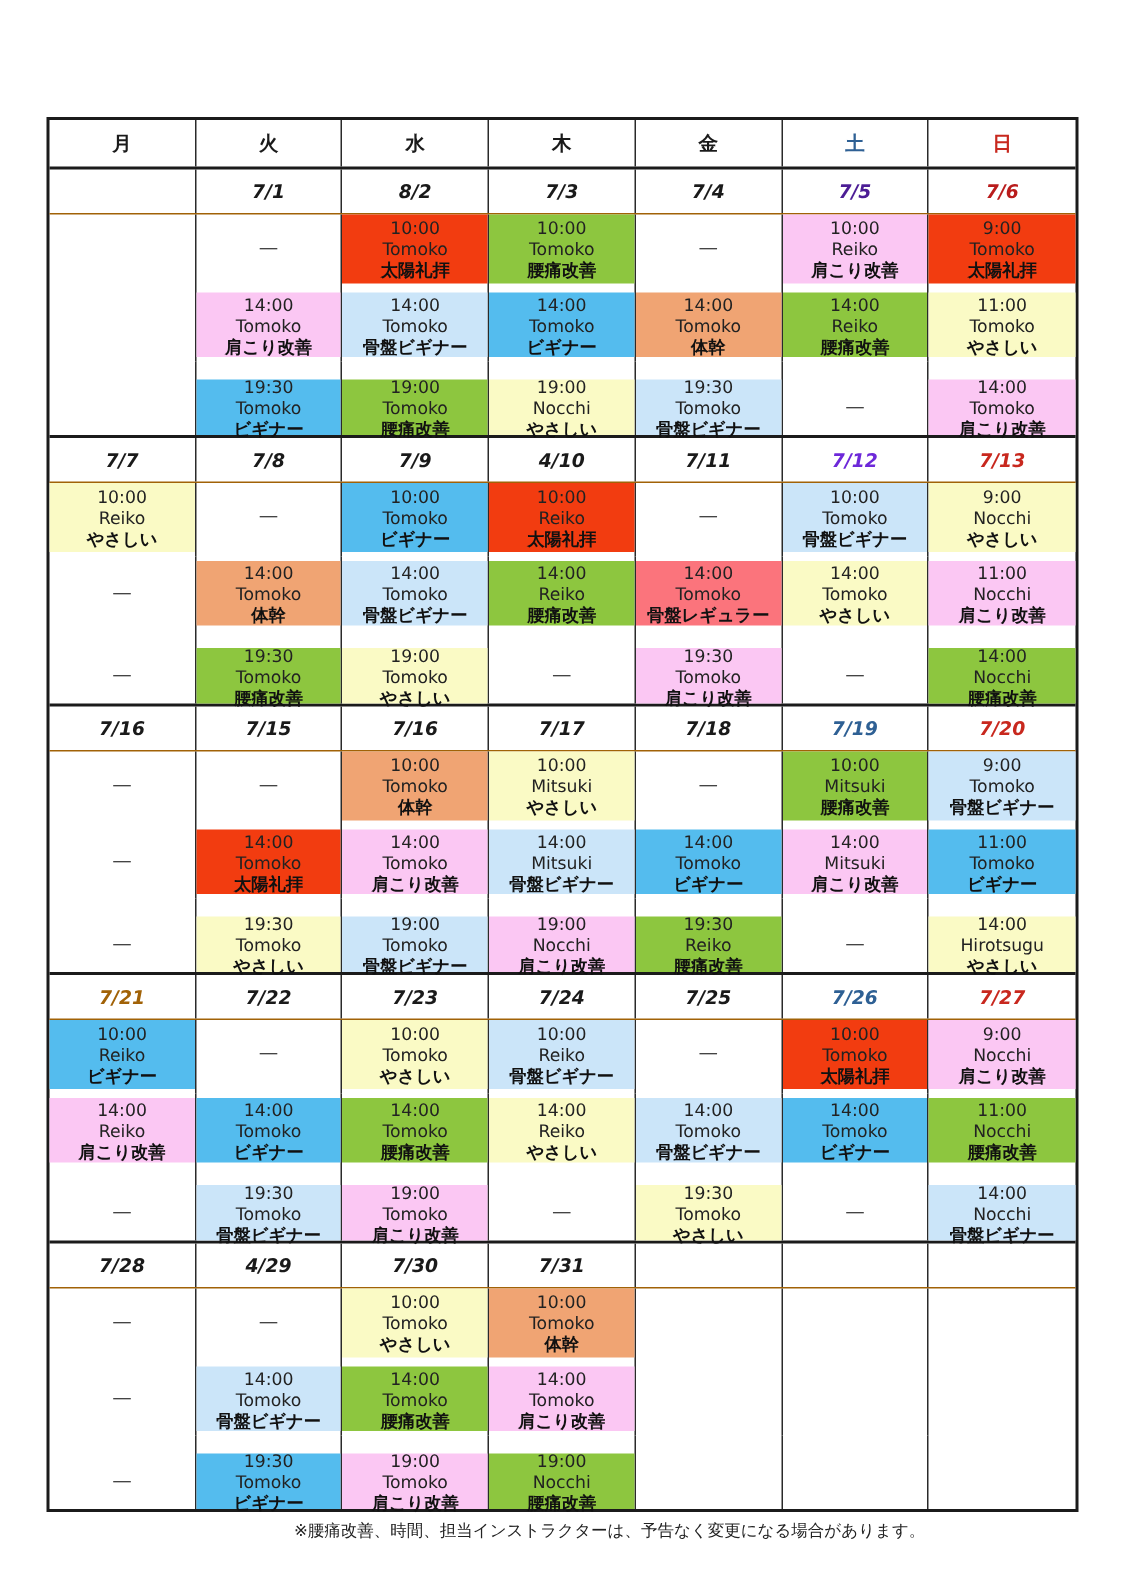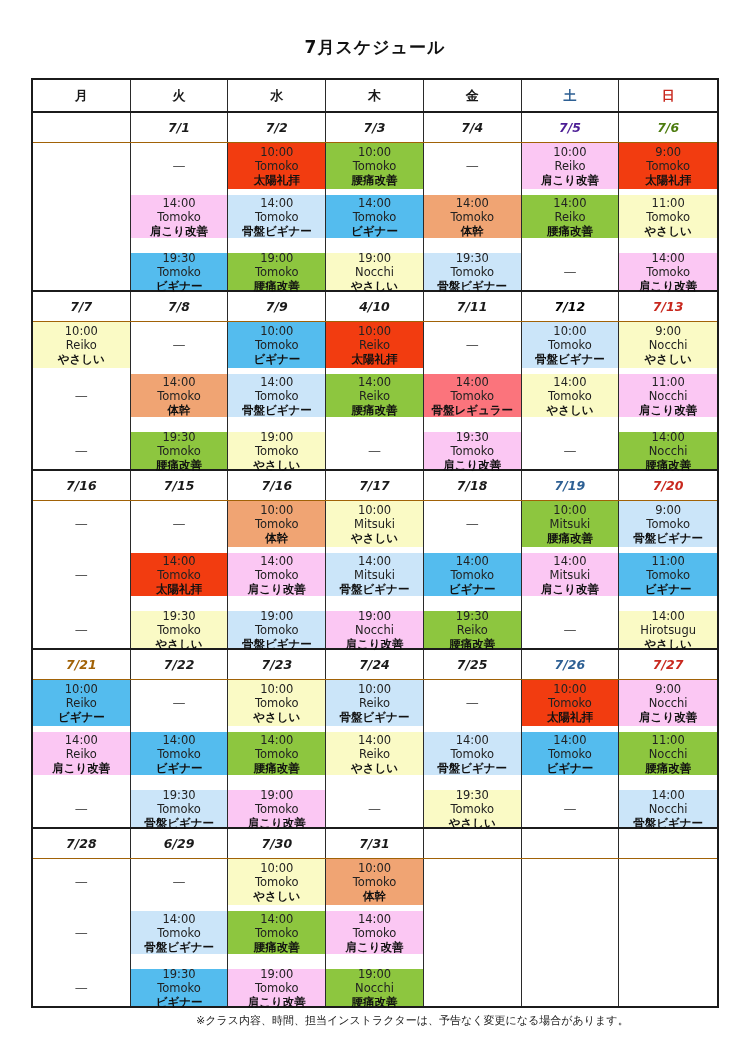--- a/index.html
+++ b/index.html
@@ -43,42 +43,41 @@
   .dash { color:#444; font-size:13px; font-weight:normal; }
   .footer {
     position:absolute; left:196px; top:1013px; font-size:11px; color:#222;
     white-space:nowrap;
   }
 </style>
 </head>
 <body>
 
 <div class="page">
-  <div class="title">7月スケジュール</div>
 
   <div class="table">
     <div class="row7 day-header">
       <div class="day-cell">月</div>
       <div class="day-cell">火</div>
       <div class="day-cell">水</div>
       <div class="day-cell">木</div>
       <div class="day-cell">金</div>
       <div class="day-cell" style="color: rgb(46, 96, 148);">土</div>
       <div class="day-cell" style="color: rgb(200, 40, 30);">日</div>
     </div>
     <div id="weeks">
         <div class="week">
           <div class="row7 date-row">
             <div class="date-cell"></div>
             <div class="date-cell">7/1</div>
-            <div class="date-cell">7/2</div>
+            <div class="date-cell">8/2</div>
             <div class="date-cell">7/3</div>
             <div class="date-cell">7/4</div>
             <div class="date-cell" style="color: #4c1d95;">7/5</div>
-            <div class="date-cell" style="color: #4d7c0f; font-style: italic;">7/6</div>
+            <div class="date-cell" style="color: #b91c1c; font-style: italic;">7/6</div>
           </div>
           <div class="row7 class-row crow1">
             <div class="class-cell"></div>
             <div class="class-cell">
               <div class="slot">
                 <div class="dash">—</div>
               </div>
             </div>
             <div class="class-cell">
               <div class="slot" style="background: rgb(242, 60, 16);">
@@ -203,21 +202,21 @@
             </div>
           </div>
         </div>
         <div class="week">
           <div class="row7 date-row">
             <div class="date-cell">7/7</div>
             <div class="date-cell">7/8</div>
             <div class="date-cell">7/9</div>
             <div class="date-cell">4/10</div>
             <div class="date-cell">7/11</div>
-            <div class="date-cell" style="color: #000000;">7/12</div>
+            <div class="date-cell" style="color: #6d28d9;">7/12</div>
             <div class="date-cell" style="color: rgb(200, 40, 30);">7/13</div>
           </div>
           <div class="row7 class-row crow1">
             <div class="class-cell">
               <div class="slot" style="background: rgb(250, 250, 197);">
                 <div class="ctime">10:00</div>
                 <div class="cinstr">Reiko</div>
                 <div class="cname">やさしい</div>
               </div>
             </div>
@@ -657,21 +656,21 @@
                 <div class="ctime">14:00</div>
                 <div class="cinstr">Nocchi</div>
                 <div class="cname">骨盤ビギナー</div>
               </div>
             </div>
           </div>
         </div>
         <div class="week">
           <div class="row7 date-row">
             <div class="date-cell">7/28</div>
-            <div class="date-cell">6/29</div>
+            <div class="date-cell">4/29</div>
             <div class="date-cell">7/30</div>
             <div class="date-cell">7/31</div>
             <div class="date-cell"></div>
             <div class="date-cell"></div>
             <div class="date-cell"></div>
           </div>
           <div class="row7 class-row crow1">
             <div class="class-cell">
               <div class="slot">
                 <div class="dash">—</div>
@@ -759,14 +758,14 @@
               </div>
             </div>
             <div class="class-cell"></div>
             <div class="class-cell"></div>
             <div class="class-cell"></div>
           </div>
         </div>
       </div>
   </div>
 
-  <div class="footer">※クラス内容、時間、担当インストラクターは、予告なく変更になる場合があります。</div>
+  <div class="footer">※腰痛改善、時間、担当インストラクターは、予告なく変更になる場合があります。</div>
 </div>
 
 </body></html>

